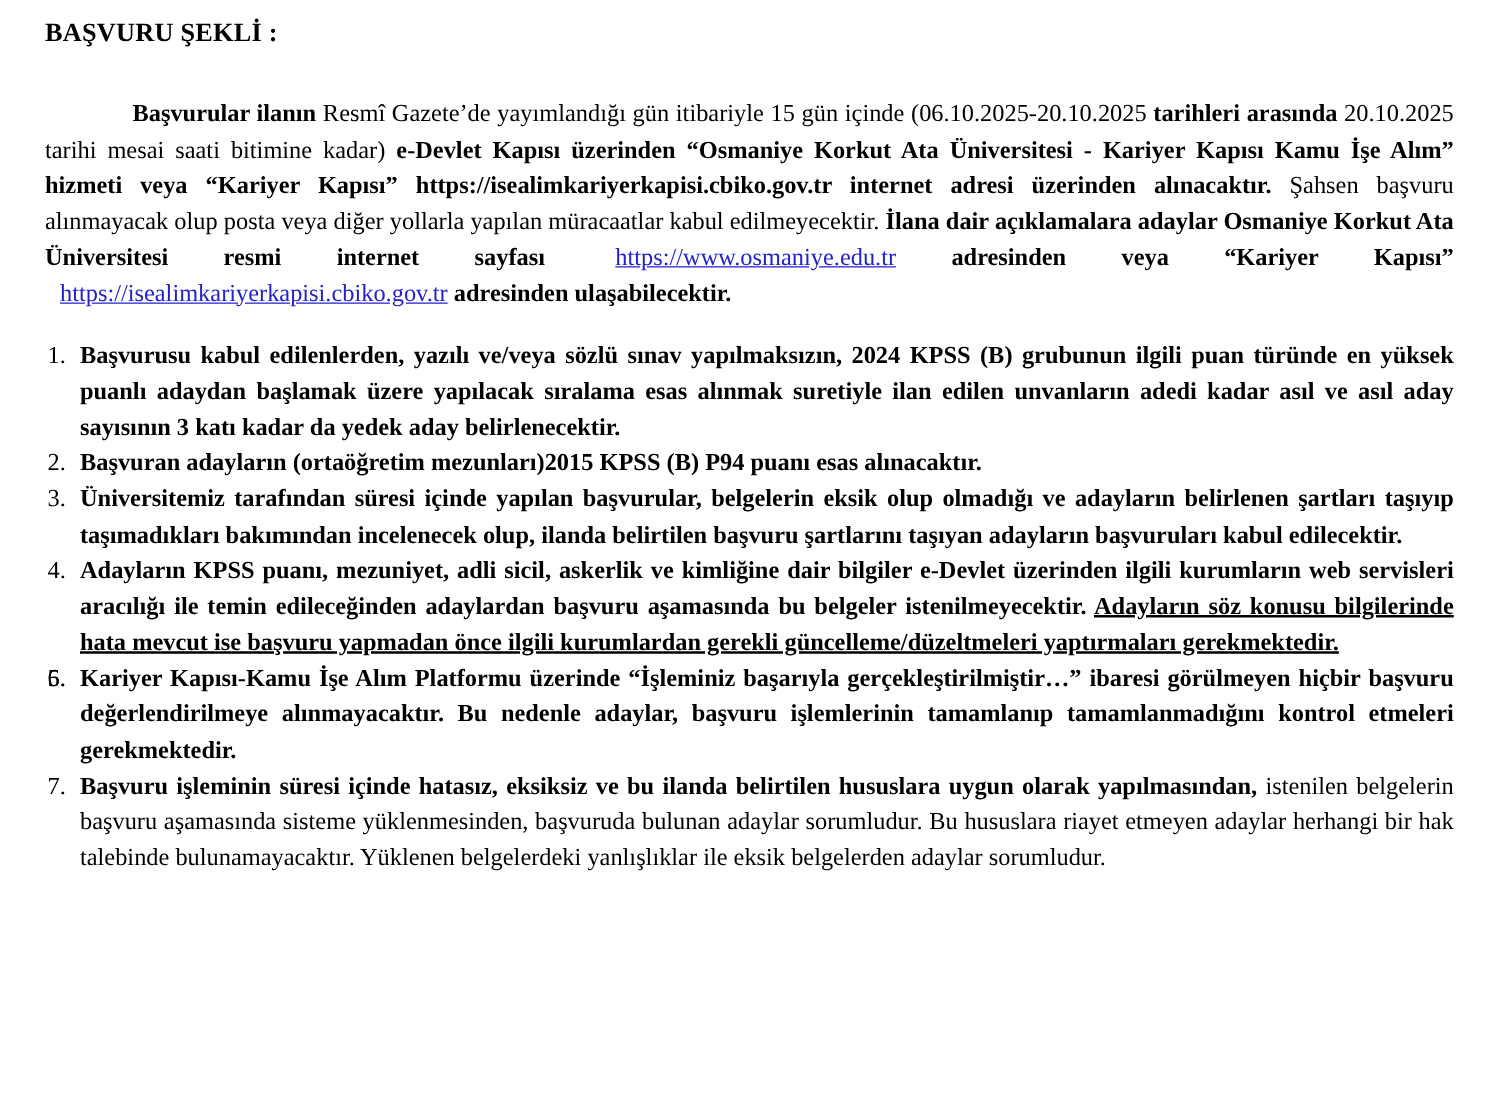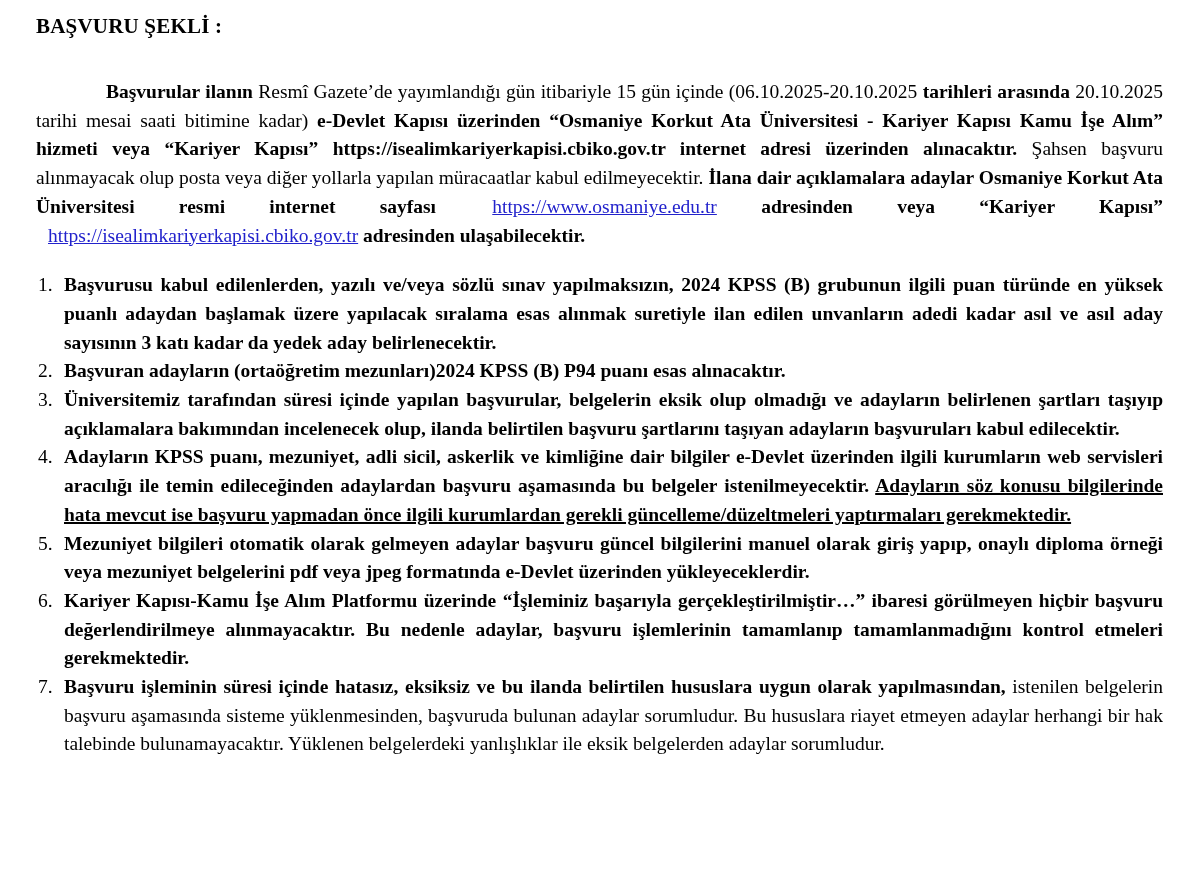--- a/index.html
+++ b/index.html
@@ -69,33 +69,32 @@
 
   <p class="intro"><span class="seg regular">Başvurular ilanın </span><span class="seg bold">Resmî Gazete’de yayımlandığı gün itibariyle 15 gün içinde (06.10.2025-20.10.2025 </span><span class="seg regular">tarihleri arasında </span><span class="seg bold">20.10.2025 tarihi mesai saati bitimine kadar) </span><span class="seg regular">e-Devlet Kapısı üzerinden “Osmaniye Korkut Ata Üniversitesi - Kariyer Kapısı Kamu İşe Alım” hizmeti veya “Kariyer Kapısı” https://isealimkariyerkapisi.cbiko.gov.tr internet adresi üzerinden alınacaktır. </span><span class="seg bold">Şahsen başvuru alınmayacak olup posta veya diğer yollarla yapılan müracaatlar kabul edilmeyecektir. </span><span class="seg regular">İlana dair açıklamalara adaylar Osmaniye Korkut Ata Üniversitesi resmi internet sayfası </span><a class="seg link" href="#">https://www.osmaniye.edu.tr</a><span class="seg regular"> adresinden veya “Kariyer Kapısı” </span><a class="seg link" href="#">https://isealimkariyerkapisi.cbiko.gov.tr</a><span class="seg regular"> adresinden ulaşabilecektir.</span></p>
 
   <ol class="rules">
     <li>
       <span class="li-num">1.</span>
       <span><span class="seg regular">Başvurusu kabul edilenlerden, yazılı ve/veya sözlü sınav yapılmaksızın, 2024 KPSS (B) grubunun ilgili puan türünde en yüksek puanlı adaydan başlamak üzere yapılacak sıralama esas alınmak suretiyle ilan edilen unvanların adedi kadar asıl ve asıl aday sayısının 3 katı kadar da yedek aday belirlenecektir.</span></span>
     </li>
     <li>
       <span class="li-num">2.</span>
-      <span><span class="seg regular">Başvuran adayların (ortaöğretim mezunları)2024 KPSS (B) P94 puanı esas alınacaktır.</span></span>
+      <span><span class="seg regular">Başvuran adayların (ortaöğretim mezunları)2015 KPSS (B) P94 puanı esas alınacaktır.</span></span>
     </li>
     <li>
       <span class="li-num">3.</span>
-      <span><span class="seg regular">Üniversitemiz tarafından süresi içinde yapılan başvurular, belgelerin eksik olup olmadığı ve adayların belirlenen şartları taşıyıp açıklamalara bakımından incelenecek olup, ilanda belirtilen başvuru şartlarını taşıyan adayların başvuruları kabul edilecektir.</span></span>
+      <span><span class="seg regular">Üniversitemiz tarafından süresi içinde yapılan başvurular, belgelerin eksik olup olmadığı ve adayların belirlenen şartları taşıyıp taşımadıkları bakımından incelenecek olup, ilanda belirtilen başvuru şartlarını taşıyan adayların başvuruları kabul edilecektir.</span></span>
     </li>
     <li>
       <span class="li-num">4.</span>
       <span><span class="seg regular">Adayların KPSS puanı, mezuniyet, adli sicil, askerlik ve kimliğine dair bilgiler e-Devlet üzerinden ilgili kurumların web servisleri aracılığı ile temin edileceğinden adaylardan başvuru aşamasında bu belgeler istenilmeyecektir. </span><span class="seg bold-underline">Adayların söz konusu bilgilerinde hata mevcut ise başvuru yapmadan önce ilgili kurumlardan gerekli güncelleme/düzeltmeleri yaptırmaları gerekmektedir.</span></span>
     </li>
     <li>
       <span class="li-num">5.</span>
-      <span><span class="seg regular">Mezuniyet bilgileri otomatik olarak gelmeyen adaylar başvuru güncel bilgilerini manuel olarak giriş yapıp, onaylı diploma örneği veya mezuniyet belgelerini pdf veya jpeg formatında e-Devlet üzerinden yükleyeceklerdir.</span></span>
     </li>
     <li>
       <span class="li-num">6.</span>
       <span><span class="seg regular">Kariyer Kapısı-Kamu İşe Alım Platformu üzerinde “İşleminiz başarıyla gerçekleştirilmiştir…” ibaresi görülmeyen hiçbir başvuru değerlendirilmeye alınmayacaktır. Bu nedenle adaylar, başvuru işlemlerinin tamamlanıp tamamlanmadığını kontrol etmeleri gerekmektedir.</span></span>
     </li>
     <li>
       <span class="li-num">7.</span>
       <span><span class="seg regular">Başvuru işleminin süresi içinde hatasız, eksiksiz ve bu ilanda belirtilen hususlara uygun olarak yapılmasından,</span><span class="seg bold"> istenilen belgelerin başvuru aşamasında sisteme yüklenmesinden, başvuruda bulunan adaylar sorumludur. Bu hususlara riayet etmeyen adaylar herhangi bir hak talebinde bulunamayacaktır. Yüklenen belgelerdeki yanlışlıklar ile eksik belgelerden adaylar sorumludur.</span></span>
     </li>
   </ol>

